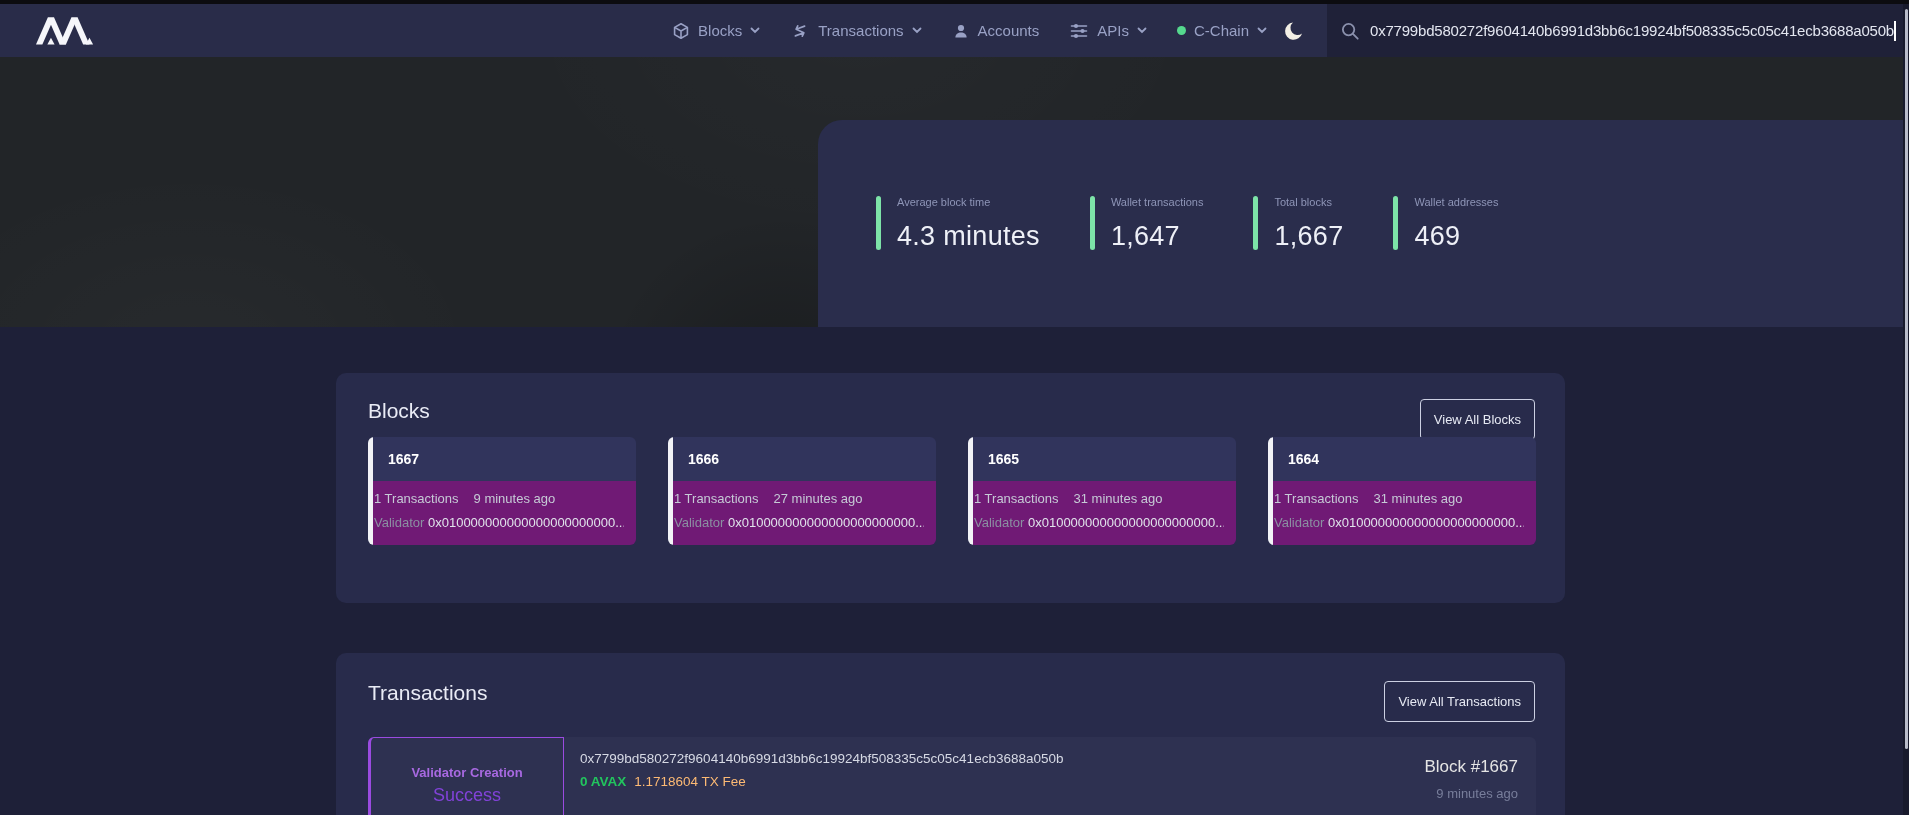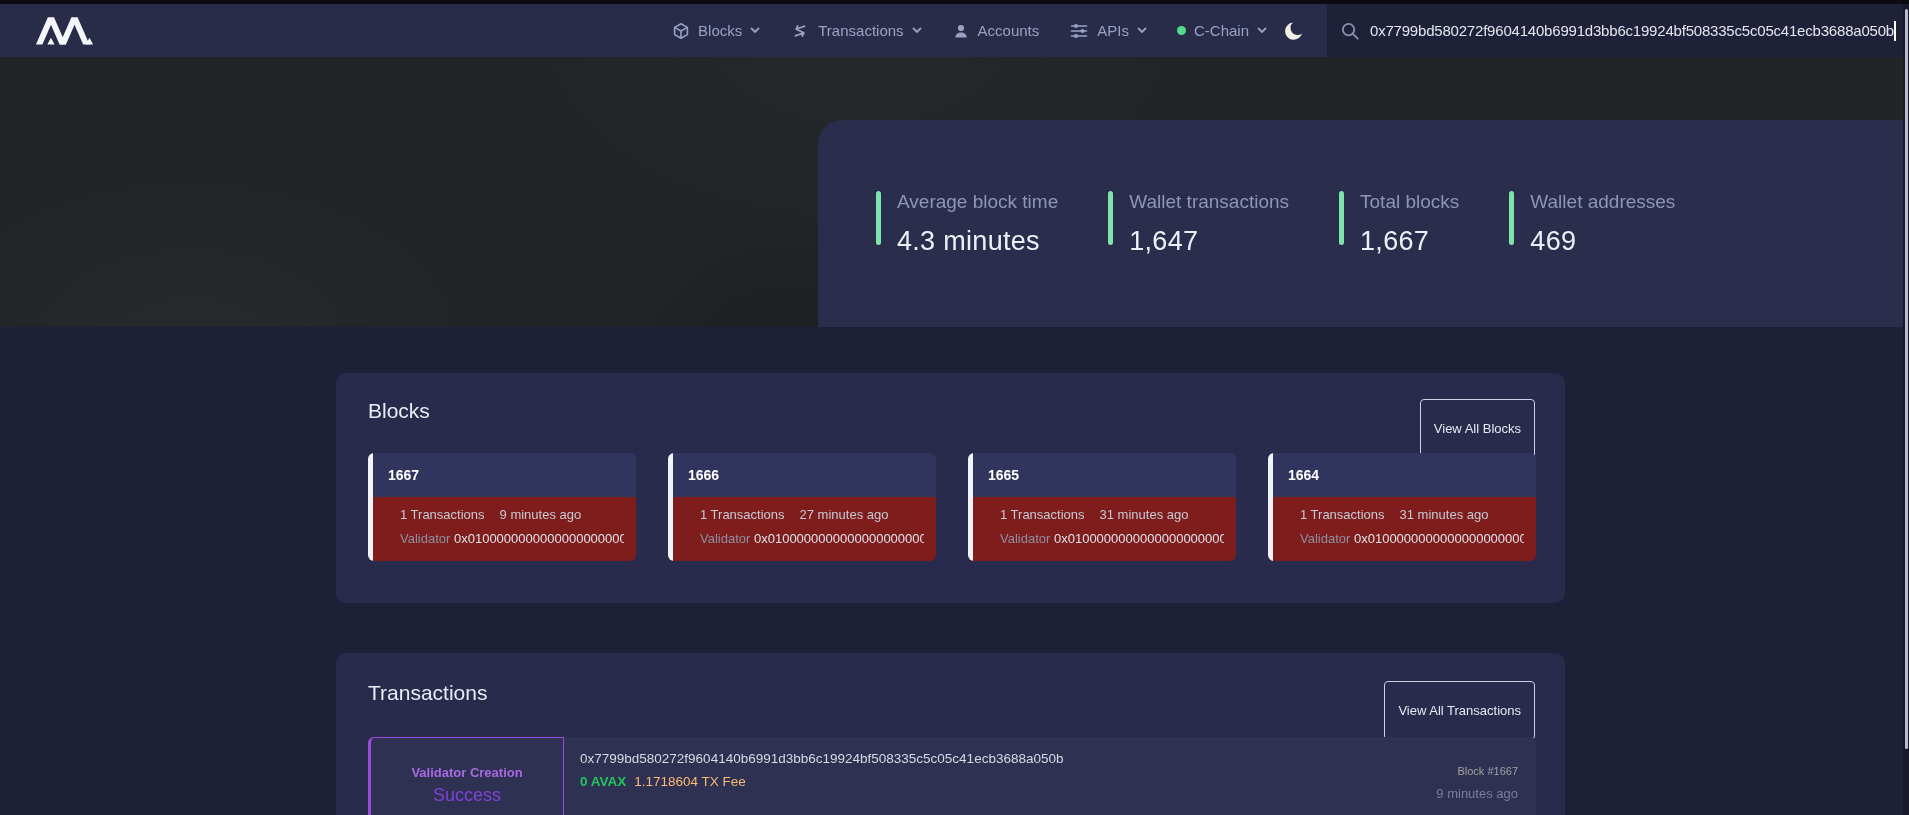--- a/index.html
+++ b/index.html
@@ -43,51 +43,51 @@
       radial-gradient(260px 260px at 41% 125%, rgba(0,0,0,0.25), transparent 70%),
       #222528;
   }
   .stats-panel {
     position:absolute; left:818px; right:0; top:63px; bottom:0;
     background:#2a2d4c; border-top-left-radius:24px;
     display:flex; align-items:center; padding-left:58px; gap:50px;
   }
   .stat { display:flex; }
   .stat-bar { width:5px; height:54px; border-radius:3px; background:#7de3a8; margin-right:16px; flex:none; }
-  .stat-label { font-size:19px; color:#8e95b7; margin-bottom:13px; }
+  .stat-label { font-size:11px; color:#8e95b7; margin-bottom:13px; }
   .stat-value { font-size:27px; font-weight:300; color:#eef0f7; letter-spacing:0.3px; }
 
   
   .section {
     position:absolute; left:336px; width:1229px; background:#282b4b; border-radius:10px;
   }
   .section.blocks { top:373px; height:230px; }
   .section.txs    { top:653px; height:300px; }
   .section-header { display:flex; justify-content:space-between; align-items:flex-start; padding:26px 30px 0 32px; }
   .section.txs .section-header { padding-top:28px; }
   .section-title { font-size:21px; font-weight:400; color:#e9ebf5; }
   .view-all-btn {
     background:transparent; border:1px solid #ccd0e2; border-radius:4px;
-    color:#e6e9f3; font-size:13px; font-family:inherit; padding:21px 13px; cursor:pointer;
-  }
-
-  
-  .cards-row { position:absolute; left:32px; top:80px; display:flex; gap:32px; }
+    color:#e6e9f3; font-size:13px; font-family:inherit; padding:12px 13px; cursor:pointer;
+  }
+
+  
+  .cards-row { position:absolute; left:32px; top:64px; display:flex; gap:32px; }
   .block-card {
     width:268px; height:108px; border-radius:6px; overflow:hidden;
     display:flex; cursor:pointer;
   }
   .block-card .left-bar { width:5px; background:#f2f3f7; flex:none; }
   .block-card .card-body { flex:1; display:flex; flex-direction:column; min-width:0; }
   .block-card .card-top {
     height:44px; background:#31345c; display:flex; align-items:center; padding-left:15px;
     font-size:14px; font-weight:700; color:#ffffff;
   }
   .block-card .card-bottom {
-    flex:1; background:#7f1d1d; padding:10px 12px 0 27px; min-width:0;
+    flex:1; background:#701a75; padding:10px 12px 0 1px; min-width:0;
   }
   .bc-line1 { display:flex; gap:15px; font-size:13px; color:#c6cad6; margin-bottom:9px; white-space:nowrap; }
   .bc-line2 { font-size:13px; white-space:nowrap; overflow:hidden; }
   .bc-line2 .v-label { color:#8b90a2; }
   .bc-line2 .v-addr  { color:#e0e3eb; }
 
   
   .tx-row {
     position:absolute; left:32px; right:29px; top:84px; height:96px;
     background:#2e3151; border-radius:6px; display:flex;
@@ -99,21 +99,21 @@
   }
   .tx-type   { font-size:13px; font-weight:700; color:#a869e1; }
   .tx-result { font-size:18px; color:#8142d8; }
   .tx-main { flex:1; min-width:0; padding:14px 0 0 16px; font-size:13.5px; }
   .tx-main .line { margin-bottom:7px; white-space:nowrap; overflow:hidden; line-height:16px; color:#d6d9e4; }
   .tx-arrow { color:#8a90a8; margin:0 7px; }
   .tx-to { color:#d6d9e4; text-decoration:underline; text-underline-offset:3px; cursor:pointer; }
   .tx-amount { color:#22c55e; font-weight:700; margin-right:8px; }
   .tx-fee { color:#fdba74; }
   .tx-right { flex:none; padding:20px 18px 0 12px; text-align:right; }
-  .tx-block { font-size:11px; color:#a3a3a3; margin-bottom:9px; white-space:nowrap;margin-top:8px; }
+  .tx-block { font-size:17px; color:#e5e5e5; margin-bottom:9px; white-space:nowrap; }
   .tx-age   { font-size:13px; color:#787e9b; white-space:nowrap; }
 
   
   .scrollbar { position:absolute; right:0; top:4px; bottom:0; width:6px; background:#181a2c; }
   .scroll-thumb { position:absolute; right:1px; top:5px; width:3px; height:740px; border-radius:2px; background:#b9bcca; cursor:pointer; }
 </style>
 </head>
 <body>
 
 <div class="top-strip"></div>

